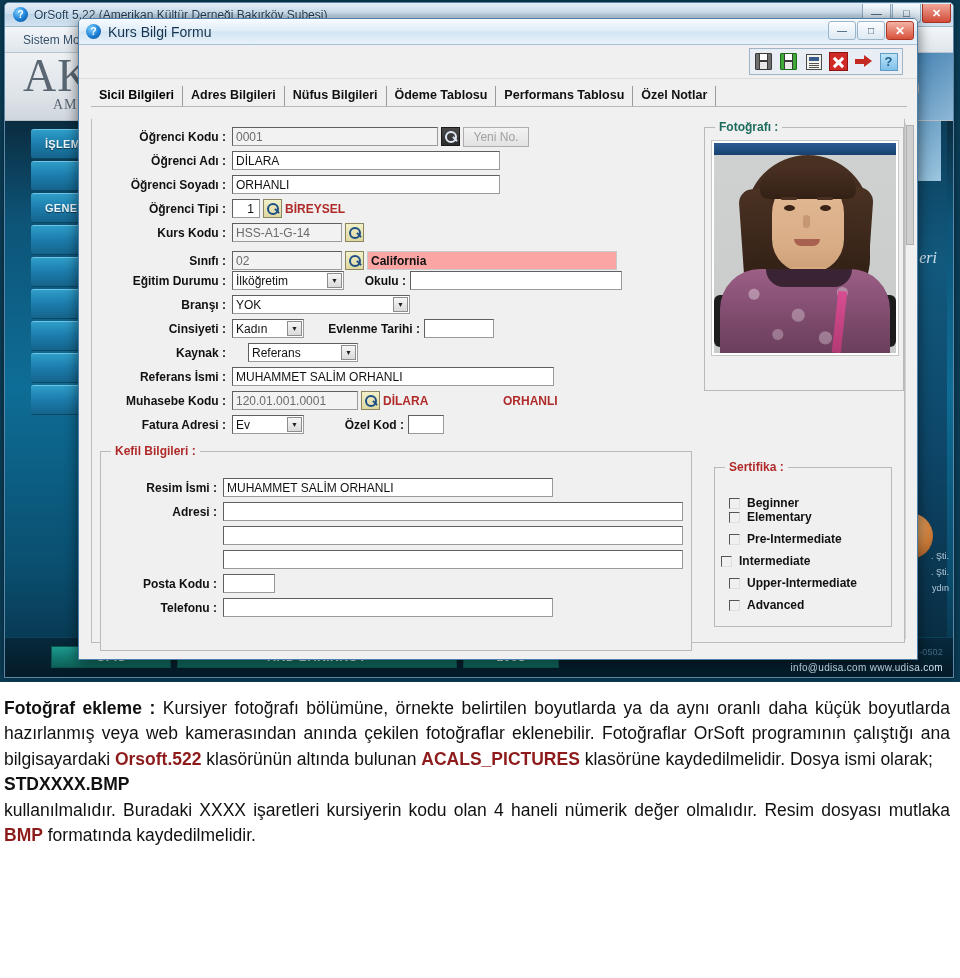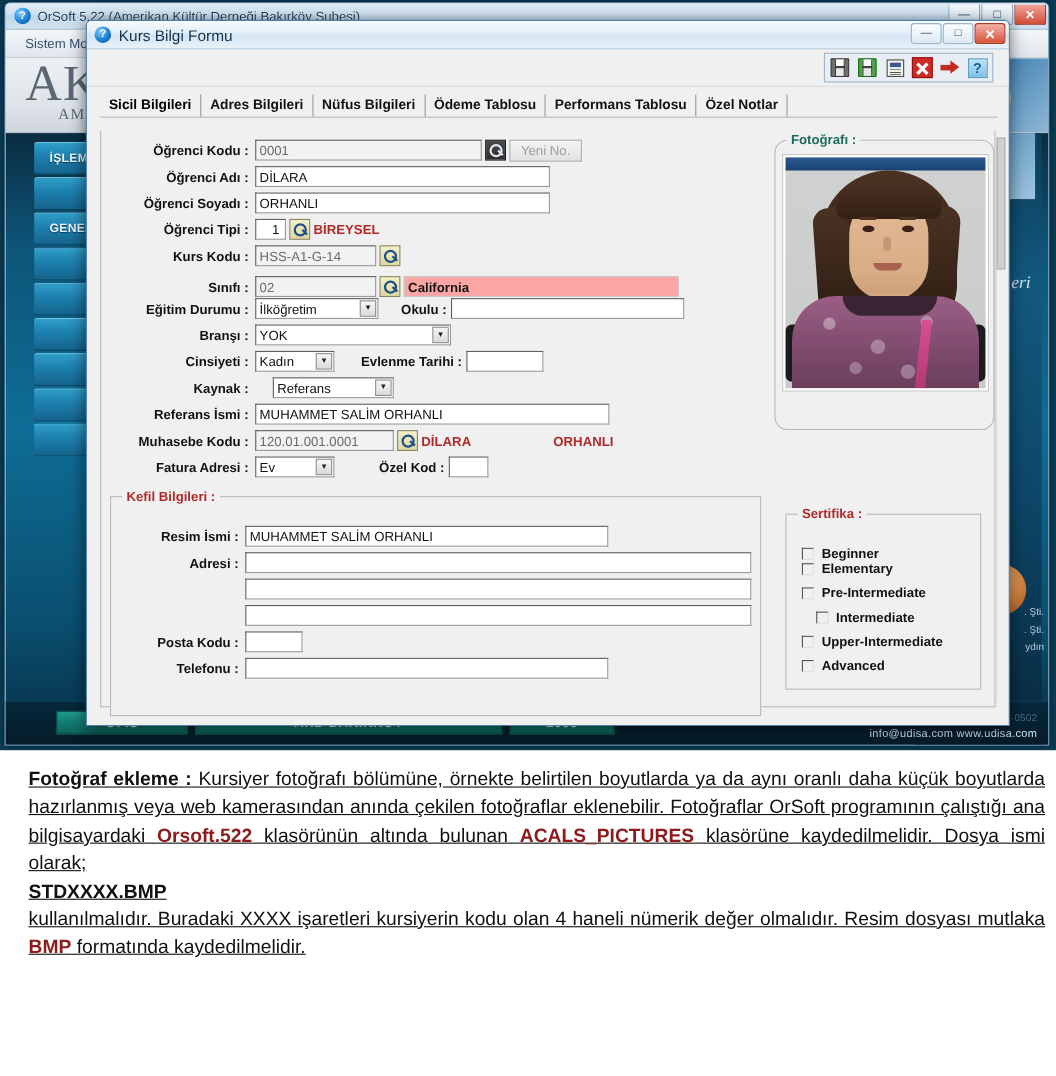--- a/index.html
+++ b/index.html
@@ -403,25 +403,24 @@
     position:absolute; right:3px; top:104px; bottom:20px; width:9px;
     background:#f0f0f0; border-left:1px solid #d0d0d0;
   }
   .scroll-thumb {
     position:absolute; left:0; right:0; top:2px; height:120px;
     background:#cfcfcf; border:1px solid #b0b0b0;
   }
 
   
   .caption {
-    padding:14px 10px 0 26px;
+    padding:14px 10px 0 4px;
     font-family:"Liberation Sans", sans-serif;
     font-size:17.5px; line-height:1.45; color:#111;
     text-align:justify;
-    text-decoration:underline;
   }
   .caption p { margin:0 0 0 0; }
   .caption .b { font-weight:bold; }
   .caption .red { color:#8e1b1b; font-weight:bold; }
   .cap-file { margin:18px 0 18px 0; font-weight:bold; font-size:17.5px; }
 </style>
 </head>
 <body>
 
 <div class="shot">
@@ -658,21 +657,21 @@
           <span class="lbl" style="width:108px;">Posta Kodu :</span>
           <span class="fld" style="width:52px; margin-left:6px;"></span>
         </div>
 
         <div class="row" style="left:8px; top:146px;">
           <span class="lbl" style="width:108px;">Telefonu :</span>
           <span class="fld" style="width:330px; margin-left:6px;"></span>
         </div>
       </div>
 
-      <div class="groupbox photo" style="left:612px; top:8px; width:200px; height:264px;border-radius:12px;">
+      <div class="groupbox photo" style="left:612px; top:8px; width:200px; height:264px;">
         <span class="gb-title">Fotoğrafı :</span>
         <div class="photo-frame">
           <div class="photo-img">
             <div class="ph-topbar"></div>
             <div class="ph-hair"></div>
             <div class="ph-hair-l"></div>
             <div class="ph-hair-r"></div>
             <div class="ph-face"></div>
             <div class="ph-bangs"></div>
             <div class="ph-brow l"></div>
@@ -699,21 +698,21 @@
           <span class="chk-lbl">Beginner</span>
         </div>
         <div class="chk-row" style="left:14px; top:40px;">
           <span class="chkbox"></span>
           <span class="chk-lbl">Elementary</span>
         </div>
         <div class="chk-row" style="left:14px; top:62px;">
           <span class="chkbox"></span>
           <span class="chk-lbl">Pre-Intermediate</span>
         </div>
-        <div class="chk-row" style="left:27px; top:84px;justify-content:flex-end;">
+        <div class="chk-row" style="left:6px; top:84px;justify-content:flex-end;">
           <span class="chkbox"></span>
           <span class="chk-lbl">Intermediate</span>
         </div>
         <div class="chk-row" style="left:14px; top:106px;">
           <span class="chkbox"></span>
           <span class="chk-lbl">Upper-Intermediate</span>
         </div>
         <div class="chk-row" style="left:14px; top:128px;">
           <span class="chkbox"></span>
           <span class="chk-lbl">Advanced</span>

